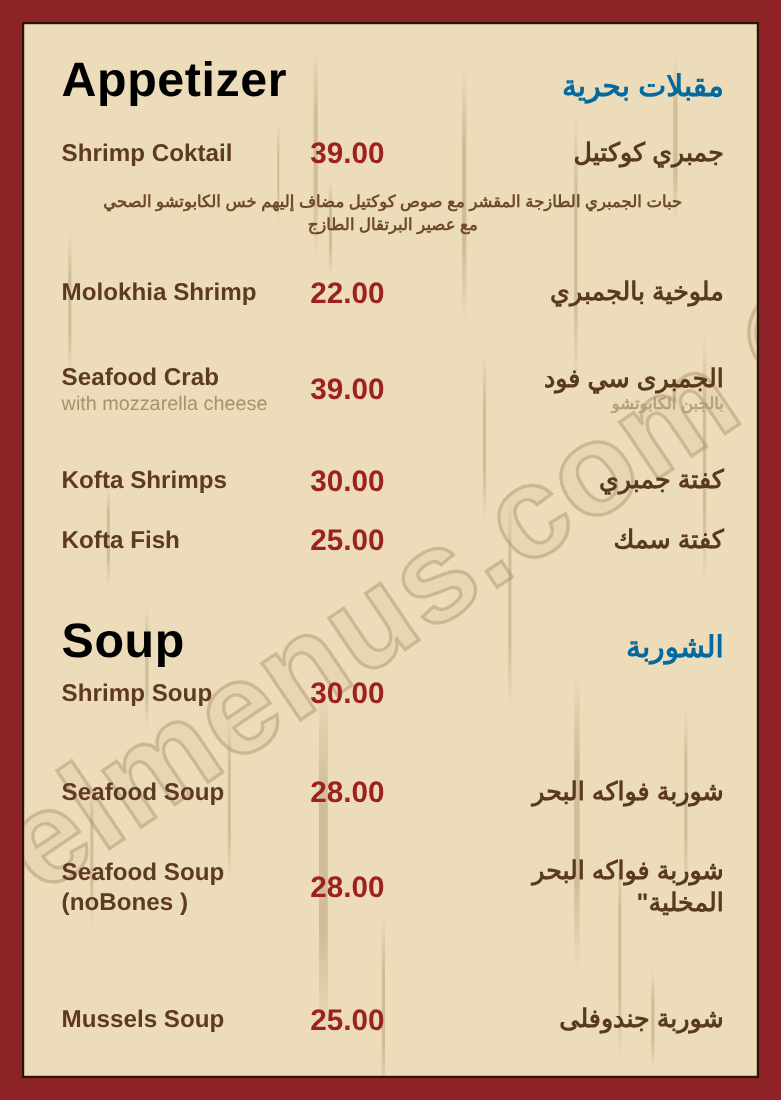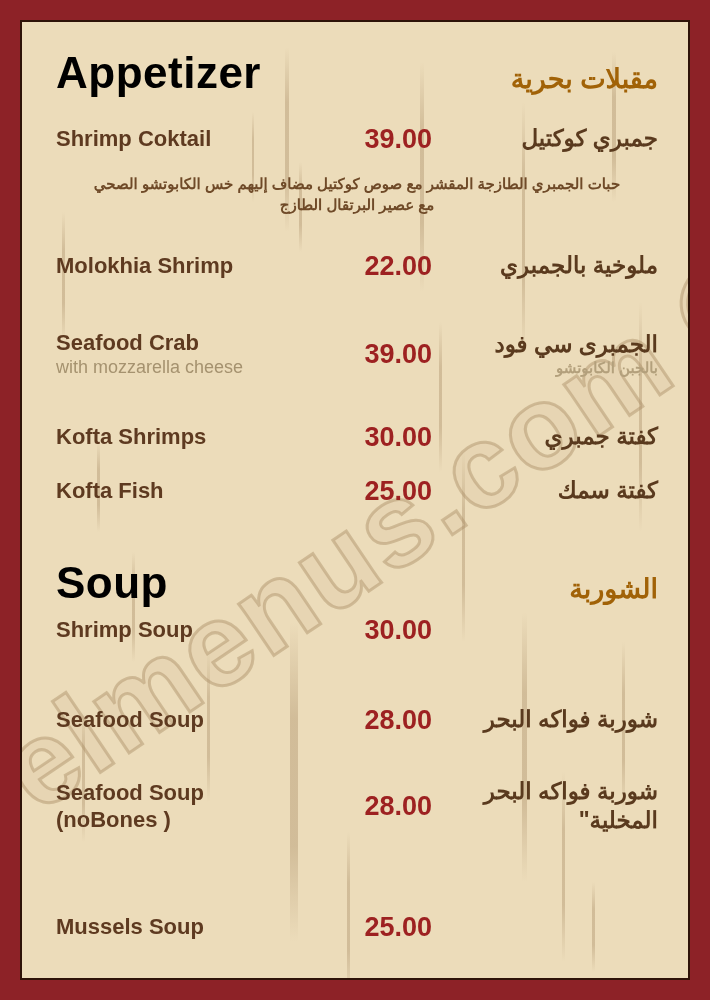--- a/index.html
+++ b/index.html
@@ -57,30 +57,30 @@
     -webkit-text-stroke:3px rgba(170,142,102,0.45);
     pointer-events:none;
     z-index:0;
   }
   .sec {
     position:absolute; left:34px; right:30px;
     display:flex; justify-content:space-between; align-items:baseline;
     z-index:1;
   }
   .sec-en { font-size:44px; font-weight:bold; color:#000000; letter-spacing:0.5px; }
-  .sec-ar { font-size:27px; font-weight:bold; color:#a16207; direction:rtl; }
+  .sec-ar { font-size:27px; font-weight:bold; color:#0369a1; direction:rtl; }
   .row {
     position:absolute; left:34px; right:30px; height:40px;
     display:grid; grid-template-columns:1fr 150px 1fr;
     align-items:center;
     z-index:1;
   }
   .row.tall { height:64px; }
   .c-en { text-align:left; line-height:1.15; }
-  .c-price { text-align:right; font-size:27px; font-weight:bold; color:#9d2121; }
+  .c-price { text-align:left; font-size:27px; font-weight:bold; color:#9d2121; }
   .c-ar { text-align:right; direction:rtl; line-height:1.1; }
   .name { font-size:22px; font-weight:bold; color:#5e3a20; display:block; }
   .sub-en { font-size:18px; font-weight:normal; color:#a5926f; display:block; margin-top:2px; }
   .sub-en.bold { font-size:22px; font-weight:bold; color:#5e3a20; }
   .name-ar { font-size:23px; font-weight:bold; color:#5a3a1e; display:block; }
   .sub-ar { font-size:15px; font-weight:bold; color:#b3a07c; display:block; margin-top:3px; }
   .sub-ar.bold { font-size:23px; color:#5a3a1e; }
   .desc {
     position:absolute; left:34px; right:30px;
     text-align:center; direction:rtl;
@@ -191,16 +191,19 @@
         <span class="name-ar">شوربة فواكه البحر</span>
         <span class="sub-ar bold">المخلية"</span>
       </div>
     </div>
 
     <div class="row" style="top:885px">
       <div class="c-en">
           <span class="name">Mussels Soup</span>
         </div>
       <div class="c-price">25.00</div>
+      <div class="c-ar">
+          <span class="name-ar">شوربة جندوفلى</span>
+        </div>
     </div>
 
   </div>
 </div>
 
 </body></html>

